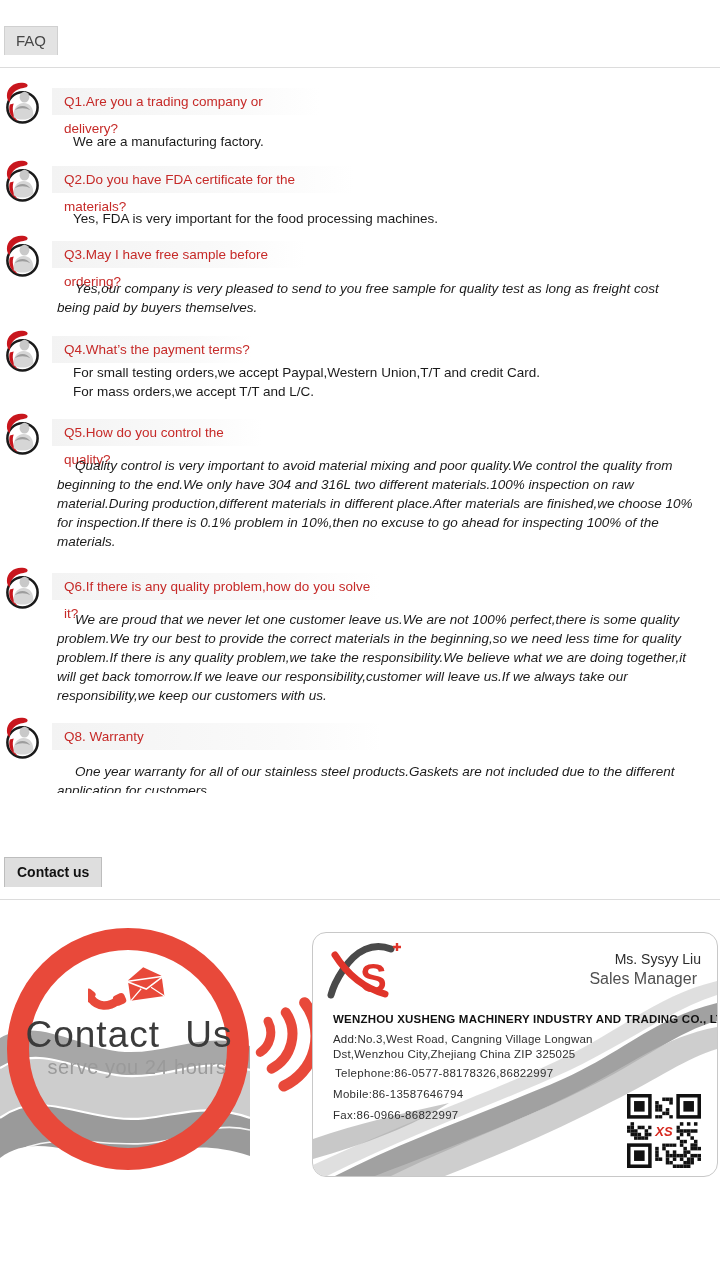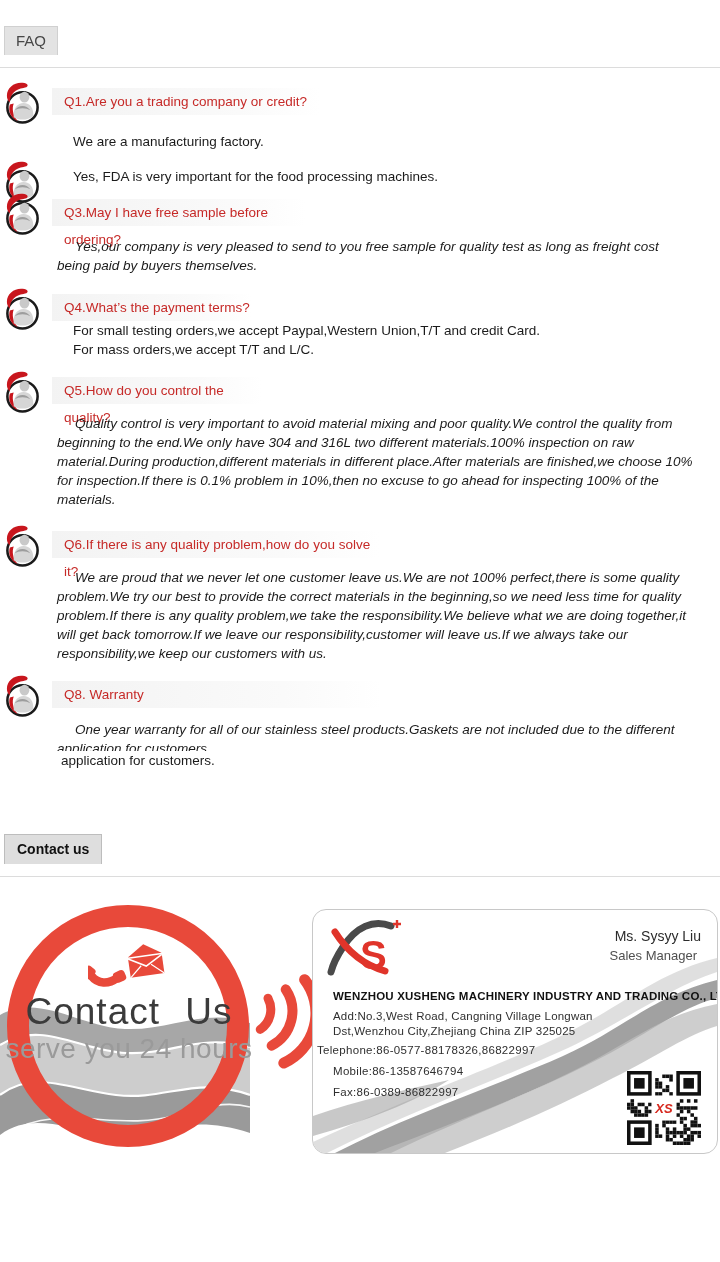--- a/index.html
+++ b/index.html
@@ -36,36 +36,36 @@
   .ring{
     position:absolute;left:7px;top:22px;width:198px;height:198px;border-radius:50%;
     border:22px solid #e8493a;background:transparent;
   }
   .circle-icons{position:absolute;left:88px;top:58px;width:86px;height:50px;}
   .contact-title{
     position:absolute;left:0;top:108px;width:258px;text-align:center;
     font-size:37px;color:#3b3b3b;letter-spacing:1px;word-spacing:14px;
   }
   .contact-sub{
-    position:absolute;left:0;top:150px;width:258px;text-align:center;
-    font-size:28px;color:#9a9a9a;letter-spacing:0.5px;
+    position:absolute;left:8px;top:150px;width:258px;text-align:center;
+    font-size:20px;color:#9a9a9a;letter-spacing:0.5px;
   }
   .signal{position:absolute;left:255px;top:76px;width:60px;height:114px;}
   .card{
     position:absolute;left:312px;top:26px;width:404px;height:243px;background:#fff;
     border:1px solid #c8c8c8;border-radius:14px;overflow:hidden;
   }
   .card-waves{position:absolute;left:0;top:0;width:404px;height:243px;}
   .xs-logo{position:absolute;left:14px;top:6px;width:78px;height:64px;}
   .name-block{position:absolute;right:16px;top:14px;text-align:right;}
   .person-name{font-size:14px;color:#2b2b2b;line-height:24px;}
-  .person-title{font-size:13px;color:#4f4f4f;line-height:15px;padding-right:4px;}
+  .person-title{font-size:16px;color:#4f4f4f;line-height:15px;padding-right:4px;}
   .company{position:absolute;left:20px;top:80px;font-size:11.5px;font-weight:bold;color:#111;white-space:nowrap;letter-spacing:0.2px;}
   .addr{position:absolute;left:20px;top:99px;width:330px;font-size:11.5px;color:#2f2f2f;line-height:15px;letter-spacing:0.2px;}
-  .tel{position:absolute;left:4px;top:134px;font-size:11.5px;color:#2f2f2f;letter-spacing:0.3px;}
+  .tel{position:absolute;left:22px;top:134px;font-size:11.5px;color:#2f2f2f;letter-spacing:0.3px;}
   .mob{position:absolute;left:20px;top:155px;font-size:11.5px;color:#2f2f2f;letter-spacing:0.3px;}
   .fax{position:absolute;left:20px;top:176px;font-size:11.5px;color:#2f2f2f;letter-spacing:0.3px;}
   .qr{position:absolute;right:16px;bottom:8px;width:74px;height:74px;}
 </style>
 </head>
 <body>
 
 <svg width="0" height="0" style="position:absolute" aria-hidden="true">
   <defs>
     <g id="mascot-sym">
@@ -82,28 +82,29 @@
 <div class="section-head">
   <div class="tab">FAQ</div>
 </div>
 
 <div>
 
   <div class="faq-item" style="margin-top:20px">
     <svg class="mascot" viewBox="0 0 40 46">
         <use href="#mascot-sym"></use>
       </svg>
-    <div class="q-bar" style="width:256px">Q1.Are you a trading company or credit?</div>
+    <div class="q-bar" style="width:256px">Q1.Are you a trading company or delivery?</div>
     <div class="answer-flat" style="margin-top:17px">We are a manufacturing factory.</div>
   </div>
 
   <div class="faq-item" style="margin-top:15px">
     <svg class="mascot" viewBox="0 0 40 46">
         <use href="#mascot-sym"></use>
       </svg>
+    <div class="q-bar" style="width:290px">Q2.Do you have FDA certificate for the materials?</div>
     <div class="answer-flat" style="margin-top:16px">Yes, FDA is very important for the food processing machines.</div>
   </div>
 
   <div class="faq-item" style="margin-top:13px">
     <svg class="mascot" viewBox="0 0 40 46">
         <use href="#mascot-sym"></use>
       </svg>
     <div class="q-bar" style="width:242px">Q3.May I have free sample before ordering?</div>
     <div class="answer-para" style="margin-top:11px">Yes,our company is very pleased to send to you free sample for quality test as long as freight cost being paid by buyers themselves.</div>
   </div>
@@ -135,21 +136,20 @@
 
 
   <div class="faq-item" style="margin-top:18px">
     <svg class="mascot" viewBox="0 0 40 46">
         <use href="#mascot-sym"></use>
       </svg>
     <div class="q-bar" style="width:318px">Q8. Warranty</div>
     <div class="clip" style="margin-top:12px">
       <div class="answer-para">One year warranty for all of our stainless steel products.Gaskets are not included due to the different application for customers.</div>
     </div>
-    <div class="dup-line">application for customers.</div>
   </div>
 
 </div>
 
 <div class="section-head" style="margin-top:64px">
   <div class="tab bold">Contact us</div>
 </div>
 
 <div class="contact-wrap">
 
@@ -207,21 +207,21 @@
 
     <div class="name-block">
       <div class="person-name">Ms. Sysyy Liu</div>
       <div class="person-title">Sales Manager</div>
     </div>
 
     <div class="company">WENZHOU XUSHENG MACHINERY INDUSTRY AND TRADING CO., LTD.</div>
     <div class="addr">Add:No.3,West Road, Cangning Village Longwan Dst,Wenzhou City,Zhejiang China ZIP 325025</div>
     <div class="tel">Telephone:86-0577-88178326,86822997</div>
     <div class="mob">Mobile:86-13587646794</div>
-    <div class="fax">Fax:86-0389-86822997</div>
+    <div class="fax">Fax:86-0966-86822997</div>
 
     <svg class="qr" id="qr-svg" viewBox="0 0 74 74">
         <rect x="0" y="0" width="74" height="74" fill="#ffffff"></rect>
         <rect x="35.23809523809524" y="3.5238095238095237" width="3.5238095238095237" height="3.5238095238095237" fill="#111"></rect>
         <rect x="38.76190476190476" y="3.5238095238095237" width="3.5238095238095237" height="3.5238095238095237" fill="#111"></rect>
         <rect x="42.285714285714285" y="3.5238095238095237" width="3.5238095238095237" height="3.5238095238095237" fill="#111"></rect>
         <rect x="28.19047619047619" y="7.0476190476190474" width="3.5238095238095237" height="3.5238095238095237" fill="#111"></rect>
         <rect x="42.285714285714285" y="7.0476190476190474" width="3.5238095238095237" height="3.5238095238095237" fill="#111"></rect>
         <rect x="28.19047619047619" y="10.571428571428571" width="3.5238095238095237" height="3.5238095238095237" fill="#111"></rect>
         <rect x="31.714285714285715" y="10.571428571428571" width="3.5238095238095237" height="3.5238095238095237" fill="#111"></rect>

